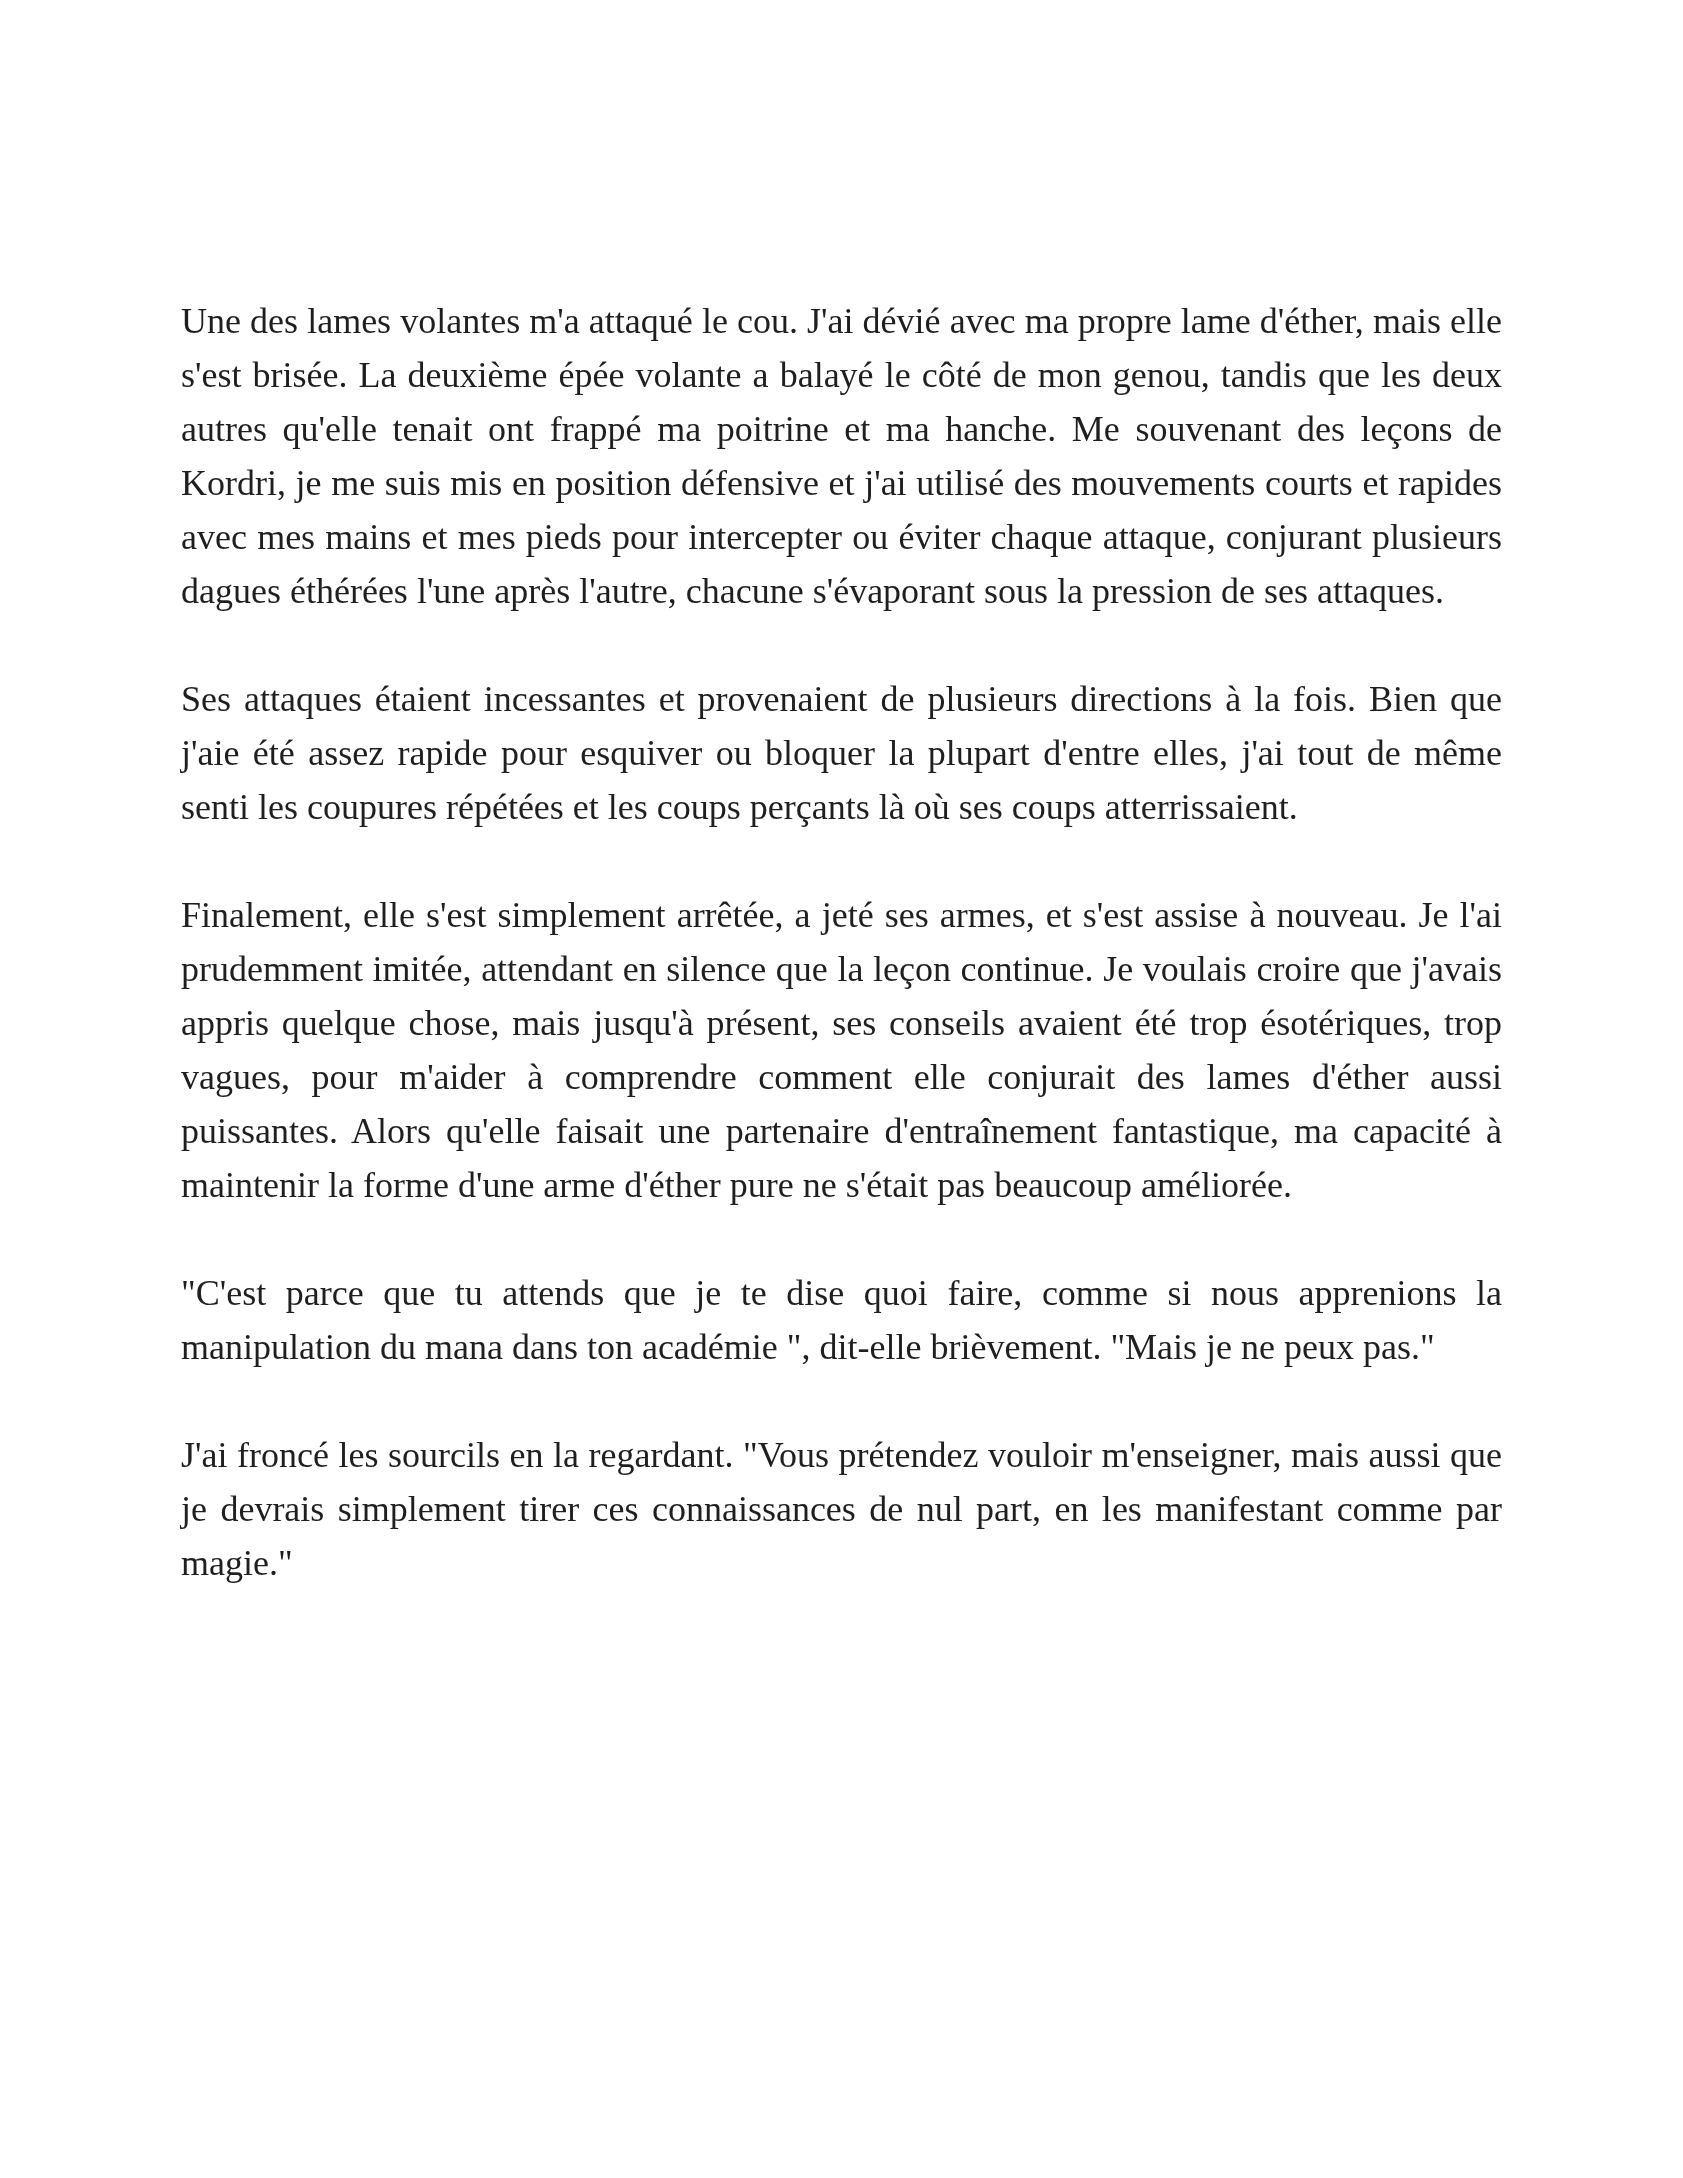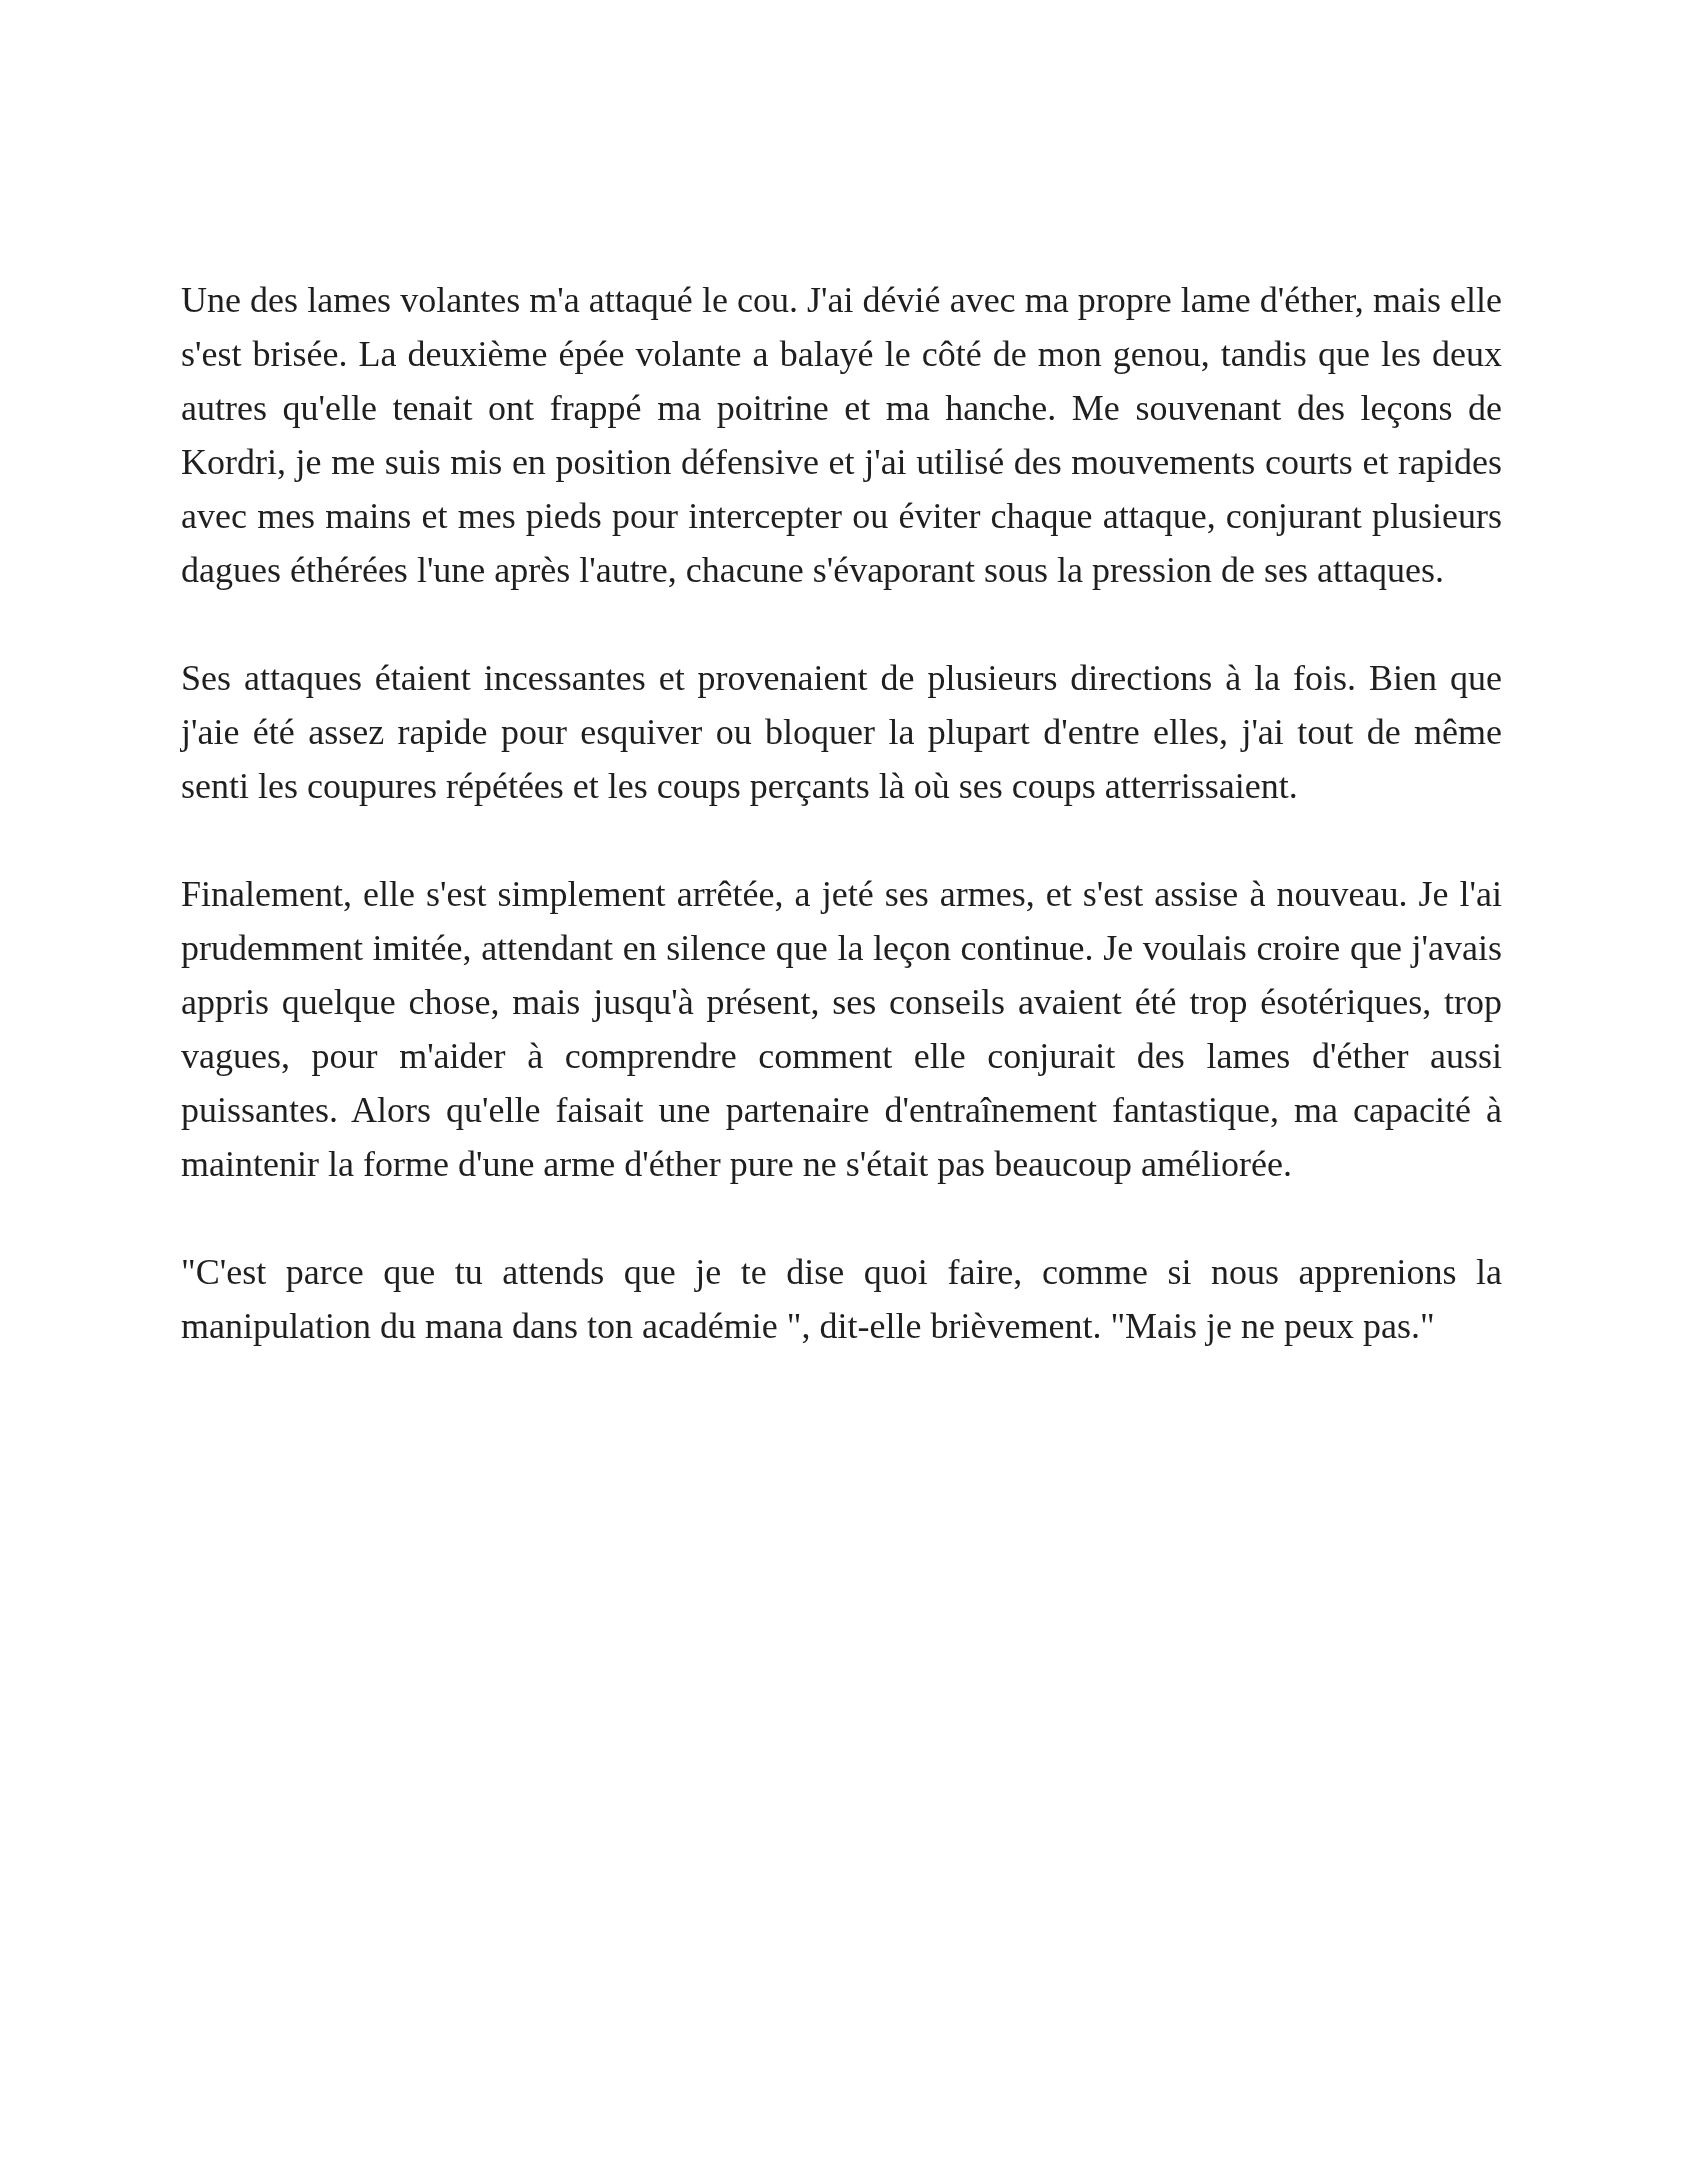--- a/index.html
+++ b/index.html
@@ -9,21 +9,21 @@
     }
     body {
       width: 1683px;
       height: 2178px;
       position: relative;
       overflow: hidden;
     }
     .page {
       position: absolute;
       left: 181px;
-      top: 273px;
+      top: 294px;
       width: 1321px;
       font-family: "Liberation Serif", "DejaVu Serif", serif;
       font-size: 36px;
       line-height: 54px;
       color: #1f1f1f;
     }
     .para {
       margin: 0 0 54px 0;
       text-align: justify;
       text-align-last: left;
@@ -31,14 +31,15 @@
     }
   </style>
 </head>
 <body>
 
 <div class="page">
   <p class="para">Une des lames volantes m'a attaqué le cou. J'ai dévié avec ma propre lame d'éther, mais elle s'est brisée. La deuxième épée volante a balayé le côté de mon genou, tandis que les deux autres qu'elle tenait ont frappé ma poitrine et ma hanche. Me souvenant des leçons de Kordri, je me suis mis en position défensive et j'ai utilisé des mouvements courts et rapides avec mes mains et mes pieds pour intercepter ou éviter chaque attaque, conjurant plusieurs dagues éthérées l'une après l'autre, chacune s'évaporant sous la pression de ses attaques.</p>
   <p class="para">Ses attaques étaient incessantes et provenaient de plusieurs directions à la fois. Bien que j'aie été assez rapide pour esquiver ou bloquer la plupart d'entre elles, j'ai tout de même senti les coupures répétées et les coups perçants là où ses coups atterrissaient.</p>
   <p class="para">Finalement, elle s'est simplement arrêtée, a jeté ses armes, et s'est assise à nouveau. Je l'ai prudemment imitée, attendant en silence que la leçon continue. Je voulais croire que j'avais appris quelque chose, mais jusqu'à présent, ses conseils avaient été trop ésotériques, trop vagues, pour m'aider à comprendre comment elle conjurait des lames d'éther aussi puissantes. Alors qu'elle faisait une partenaire d'entraînement fantastique, ma capacité à maintenir la forme d'une arme d'éther pure ne s'était pas beaucoup améliorée.</p>
   <p class="para">"C'est parce que tu attends que je te dise quoi faire, comme si nous apprenions la manipulation du mana dans ton académie ", dit-elle brièvement. "Mais je ne peux pas."</p>
+  <p class="para">J'ai froncé les sourcils en la regardant. "Vous prétendez vouloir m'enseigner, mais aussi que je devrais simplement tirer ces connaissances de nul part, en les manifestant comme par magie."</p>
 </div>
 
 
 </body></html>

